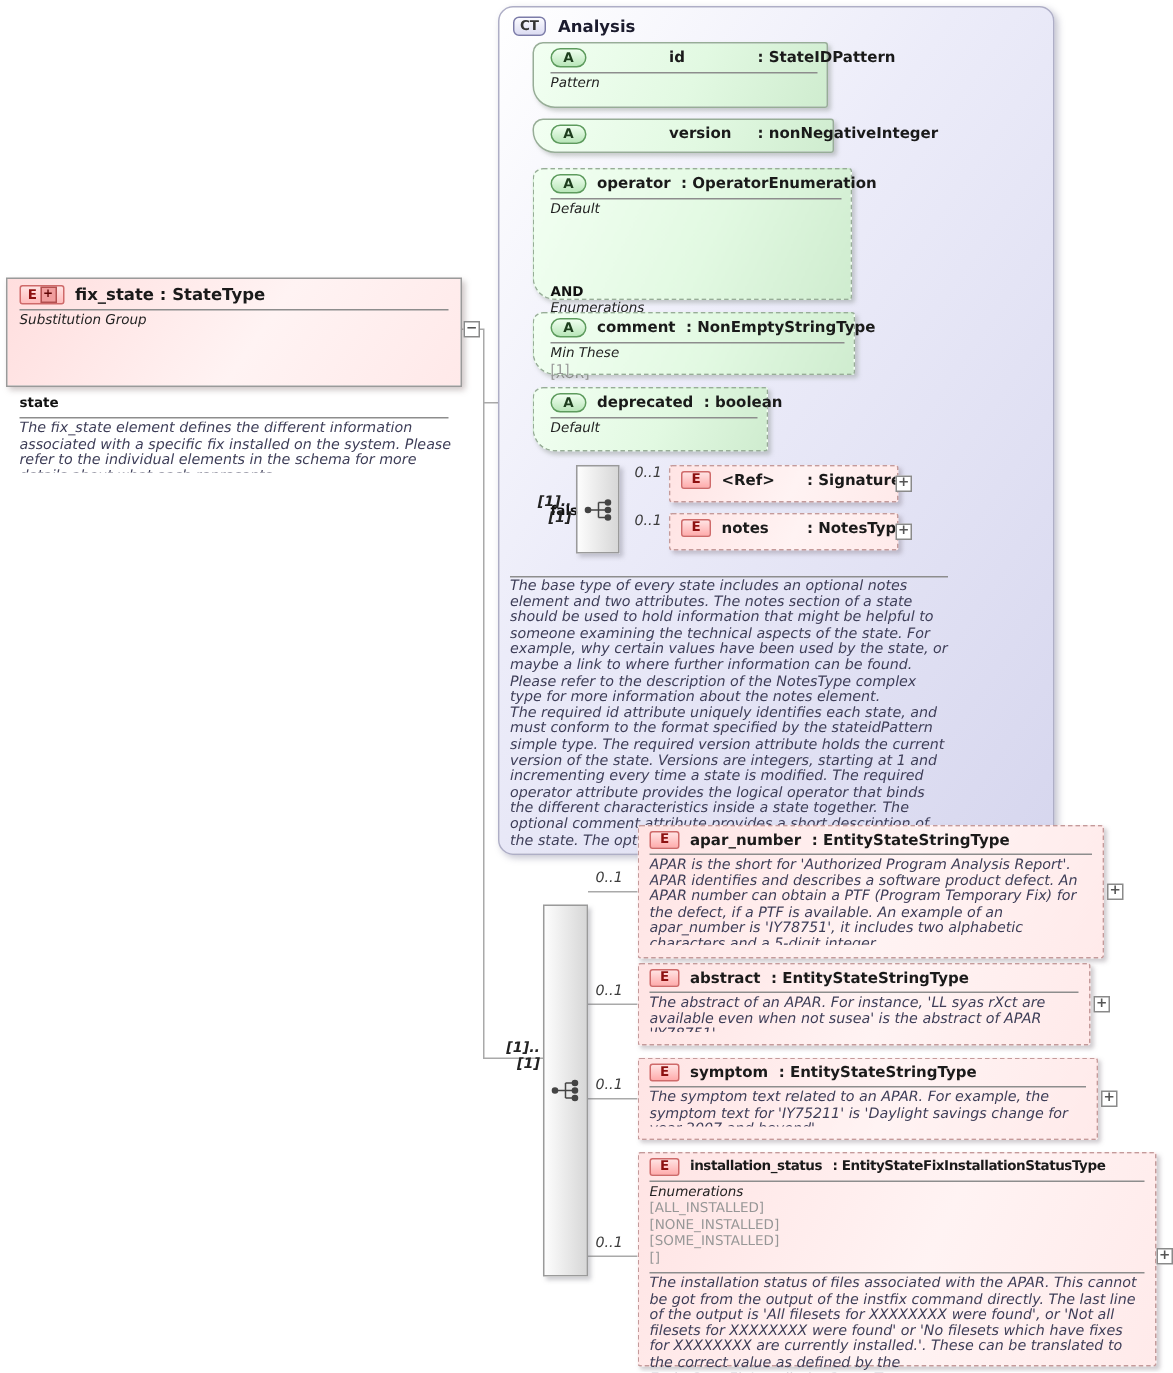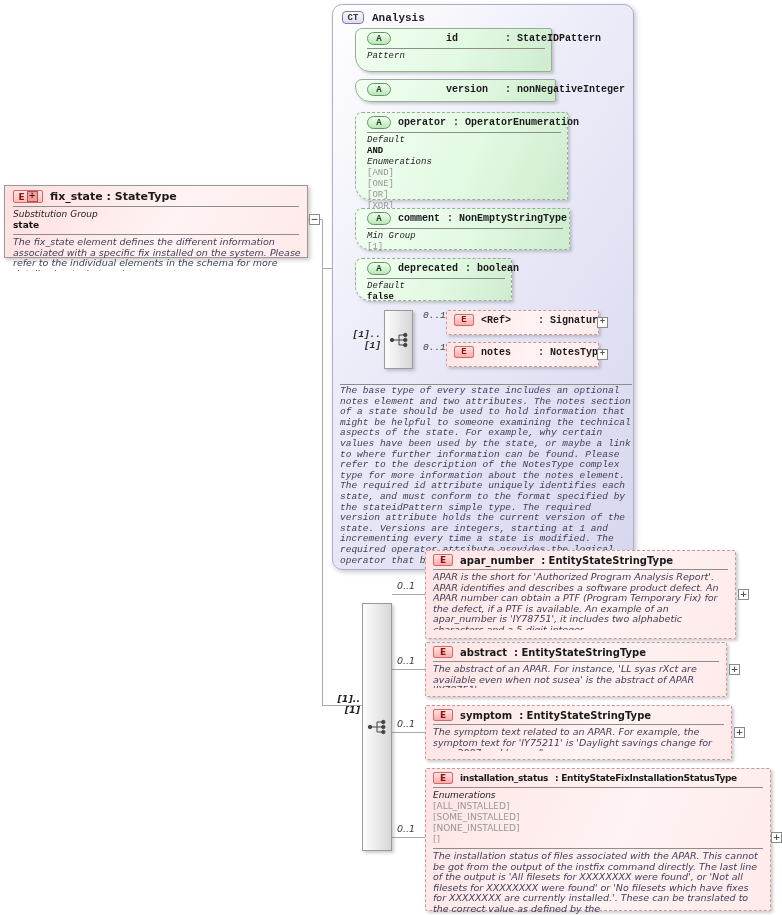--- a/index.html
+++ b/index.html
@@ -20,43 +20,43 @@
     gap:7px;white-space:nowrap;color:#1a1a1a;}
   .title .nm{display:inline-block;}
   .nm.w52{min-width:52px;padding-left:48px;} .nm.w50{min-width:50px;}
   .t-small{font-size:9px;letter-spacing:-0.3px;}
   .sep{border-top:1px solid #8d8d8d;margin:3px 0 2px 0;}
   .rows{font-size:9px;line-height:11px;}
   .row{display:flex;flex-direction:column;}
   .lbl{font-style:italic;min-width:62px;color:#222;flex:none;}
   .lbl.wide{min-width:88px;}
   .val{color:#333;}
-  .val.b{font-weight:bold;color:#111;}
+  .val.b{font-weight:bold;color:#111;margin-top:44px;}
   .val.gray{color:#979797;}
   .desc{font-style:italic;font-size:9.5px;line-height:10.6px;color:#3e3e58;
     overflow:hidden;white-space:pre-wrap;}
 
   
   .badge{flex:none;display:inline-flex;align-items:center;justify-content:center;
     font-weight:bold;box-sizing:border-box;}
   .bA{width:24px;height:13px;font-size:9px;color:#1d3d1d;border:1px solid #5d9b5d;
     border-radius:7px;background:linear-gradient(#f0fff0,#b9e6b9);}
   .bE{width:20px;height:12px;font-size:9px;color:#8d1111;border:1px solid #cf6a6a;
     border-radius:2px;background:linear-gradient(#ffe3e3,#ffacac);}
   .bEplus{width:30px;height:13px;font-size:9px;color:#8d1111;border:1px solid #cf6a6a;
     border-radius:2px;background:linear-gradient(#ffe3e3,#ffbcbc);gap:2px;}
   .bEplus .pp{display:inline-block;width:9px;height:9px;line-height:8px;text-align:center;
     font-size:8px;background:#f09d9d;border:1px solid #b35050;color:#5d0303;}
   .bCT{width:22px;height:13px;font-size:9px;color:#333;border:1px solid #7b7ba8;
     border-radius:4px;background:linear-gradient(#fbfbff,#dcdcf2);}
 
   
-  #ct{left:332px;top:4px;width:302px;height:566px;border:1px solid #aeaec6;border-radius:10px;
+  #ct{left:332px;top:4px;width:371px;height:566px;border:1px solid #aeaec6;border-radius:10px;
     background:linear-gradient(125deg,#ffffff 0%,#ececf9 40%,#d6d6ee 100%);
-    box-shadow:2px 2px 5px rgba(110,110,140,.4);overflow:hidden;font-family:Liberation Mono, monospace;}
+    box-shadow:2px 2px 5px rgba(110,110,140,.4);overflow:hidden;}
   #ct .hd{display:flex;align-items:center;gap:8px;padding:6px 9px;
     font-weight:bold;font-size:11px;color:#1c1c2e;}
 
   
   .seqbox{background:linear-gradient(to right,#fdfdfd,#d7d7d7);
     border:1px solid #9a9a9a;box-shadow:2px 2px 3px rgba(110,110,120,.35);
     display:flex;align-items:center;justify-content:center;}
   .card{position:absolute;z-index:2;font-size:9.5px;font-style:italic;color:#3c3c3c;}
   .card.b{font-weight:bold;color:#222;}
   .pm{position:absolute;z-index:3;width:11px;height:11px;box-sizing:border-box;
@@ -177,21 +177,21 @@
 
     <div class="box attr opt" style="left:22px;top:203px;width:215px;height:42px;">
       <div class="title">
         <span class="badge bA">A</span>
         <span class="nm">comment</span>
         <span>: NonEmptyStringType</span>
       </div>
       <div class="sep"></div>
       <div class="rows">
           <div class="row">
-        <span class="lbl">Min Group</span>
+        <span class="lbl">Min These</span>
         <span class="val gray">[1]</span>
       </div>
         </div>
     </div>
 
     <div class="box attr opt" style="left:22px;top:253px;width:157px;height:43px;">
       <div class="title">
         <span class="badge bA">A</span>
         <span class="nm">deprecated</span>
         <span>: boolean</span>
@@ -300,25 +300,25 @@
       <span>: EntityStateFixInstallationStatusType</span>
     </div>
     <div class="sep"></div>
     <div class="rows">
       <div class="row">
         <span class="lbl" style="min-width:72px;">Enumerations</span>
         <span class="val gray">[ALL_INSTALLED]</span>
       </div>
       <div class="row">
           <span class="lbl" style="min-width:72px;"></span>
+          <span class="val gray">[NONE_INSTALLED]</span>
+        </div>
+      <div class="row">
+          <span class="lbl" style="min-width:72px;"></span>
           <span class="val gray">[SOME_INSTALLED]</span>
-        </div>
-      <div class="row">
-          <span class="lbl" style="min-width:72px;"></span>
-          <span class="val gray">[NONE_INSTALLED]</span>
         </div>
       <div class="row">
           <span class="lbl" style="min-width:72px;"></span>
           <span class="val gray">[]</span>
         </div>
     </div>
     <div class="sep"></div>
     <div class="desc" style="width:330px;height:68px;">The installation status of files associated with the APAR. This cannot be got from the output of the instfix command directly. The last line of the output is 'All filesets for XXXXXXXX were found', or 'Not all filesets for XXXXXXXX were found' or 'No filesets which have fixes for XXXXXXXX are currently installed.'. These can be translated to the correct value as defined by the EntityStateFixInstallationStatusType.</div>
   </div>
   <div class="pm" style="left:771px;top:832px;">+</div>

